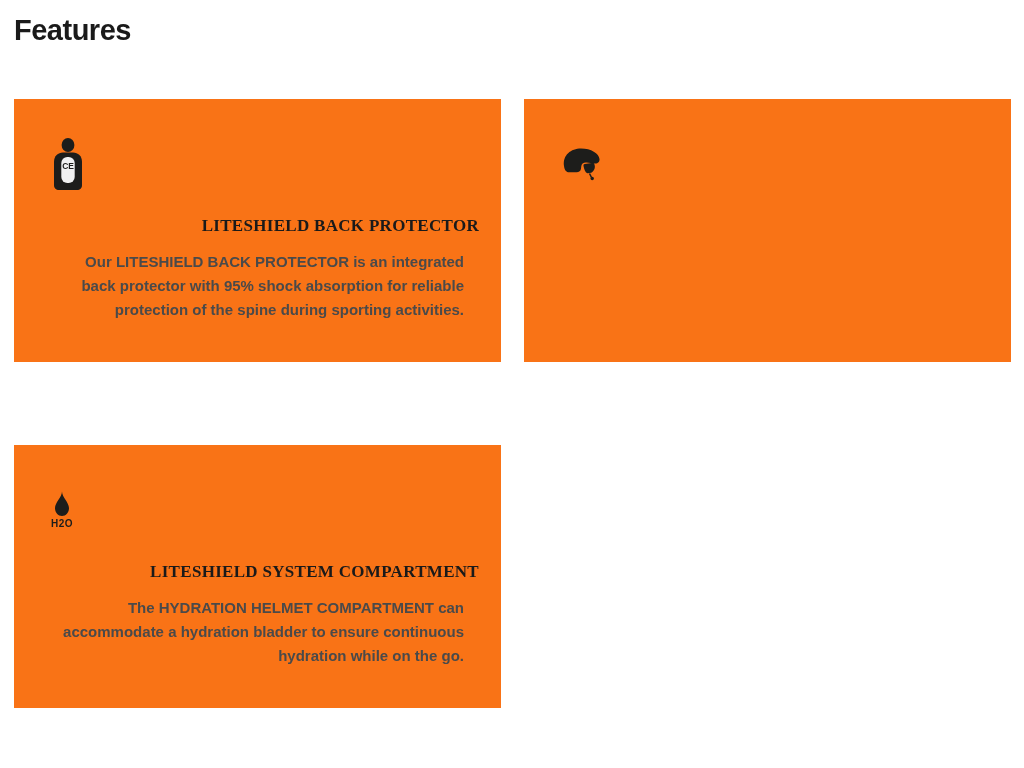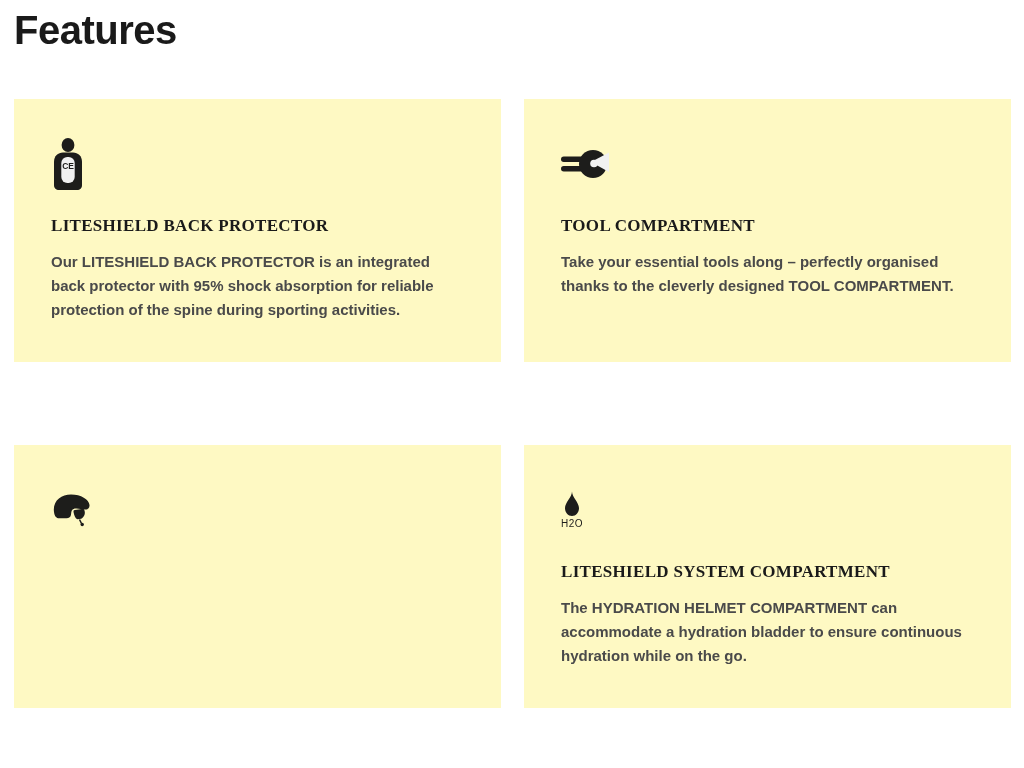--- a/index.html
+++ b/index.html
@@ -6,52 +6,53 @@
   html, body { margin: 0; padding: 0; }
   body {
     width: 1024px;
     height: 768px;
     background: #ffffff;
     font-family: "Liberation Sans", sans-serif;
     overflow: hidden;
   }
   .page-title {
     margin: 8px 0 0 14px;
-    font-size: 40px;
+    font-size: 29px;
     line-height: 44px;
     font-weight: 700;
     color: #1a1a1a;
     letter-spacing: -0.5px;
   }
   .features-grid {
     margin: 47px 13px 0 14px;
     display: grid;
     grid-template-columns: 487px 487px;
     column-gap: 23px;
     row-gap: 83px;
   }
   .feature-card {
     width: 487px;
     height: 263px;
-    background: #fef9c3;
-    padding: 39px 42px 0 37px;
+    background: #f97316;
+    padding: 39px 22px 0 37px;
+    text-align: right;
   }
   .icon-box {
     height: 52px;
     display: flex;
     align-items: center;
   }
   .icon-col {
     display: flex;
     flex-direction: column;
     align-items: center;
   }
   .icon-label {
     font-size: 10px;
-    font-weight: 400;
+    font-weight: 700;
     color: #1d1d1b;
     letter-spacing: 0.5px;
     margin-top: 1px;
     line-height: 11px;
   }
   .feature-title {
     margin: 27px 0 0 0;
     font-size: 17px;
     line-height: 18px;
     font-weight: 700;
@@ -82,33 +83,20 @@
         <ellipse cx="17" cy="7" rx="6.4" ry="7" fill="#1d1d1b"></ellipse>
         <path d="M12,14.5 L22,14.5 C27,14.5 31,18 31,24 L31,47 C31,50.5 29,52 26,52 L8,52 C5,52 3,50.5 3,47 L3,24 C3,18 7,14.5 12,14.5 Z" fill="#1d1d1b"></path>
         <rect x="10.3" y="19" width="13.4" height="26" rx="6" fill="#f1f1f1"></rect>
         <text x="11.2" y="31" font-size="8.5" font-weight="bold" fill="#1d1d1b">CE</text>
       </svg>
     </div>
     <h2 class="feature-title">LITESHIELD BACK PROTECTOR</h2>
     <p class="feature-desc">Our LITESHIELD BACK PROTECTOR is an integrated back protector with 95% shock absorption for reliable protection of the spine during sporting activities.</p>
   </div>
 
-  <div class="feature-card">
-    <div class="icon-box">
-      <svg width="48" height="30" viewBox="0 0 48 30">
-        <rect x="0" y="7.5" width="24" height="5.5" rx="2.75" fill="#1d1d1b"></rect>
-        <rect x="0" y="17" width="24" height="5.5" rx="2.75" fill="#1d1d1b"></rect>
-        <circle cx="32" cy="15" r="14" fill="#1d1d1b"></circle>
-        <polygon points="30,13 48,3.5 48,23" fill="#f1f1f1"></polygon>
-        <circle cx="33" cy="14.5" r="3.8" fill="#f1f1f1"></circle>
-      </svg>
-    </div>
-    <h2 class="feature-title">TOOL COMPARTMENT</h2>
-    <p class="feature-desc">Take your essential tools along – perfectly organised thanks to the cleverly designed TOOL COMPARTMENT.</p>
-  </div>
 
   <div class="feature-card">
     <div class="icon-box">
       <svg width="40" height="36" viewBox="0 0 40 36">
         <path d="M3,20 C1.5,9 10,2.5 20,2.5 C30,2.5 38,7.5 38.5,13 C38.8,16 36.5,18 33.5,17.5 L25.5,16.5 C22.5,16.2 20.5,17.8 20.3,20.3 L20,22.5 C19.8,25 18,26.3 15.5,26.3 L8.5,26.3 C5,26.3 3.6,24 3,20 Z" fill="#1d1d1b"></path>
         <path d="M22.5,19.5 C22.3,18.7 22.9,18 23.7,17.9 L32.5,16.8 C34.8,19.5 34.3,24.5 30.3,26.8 L26.3,27.3 C24.3,26.5 22.8,22.5 22.5,19.5 Z" fill="#1d1d1b"></path>
         <path d="M28.5,27.5 L30.5,31.5" stroke="#1d1d1b" stroke-width="1.6" fill="none"></path>
         <circle cx="31.2" cy="32.5" r="1.7" fill="#1d1d1b"></circle>
       </svg>
     </div>

